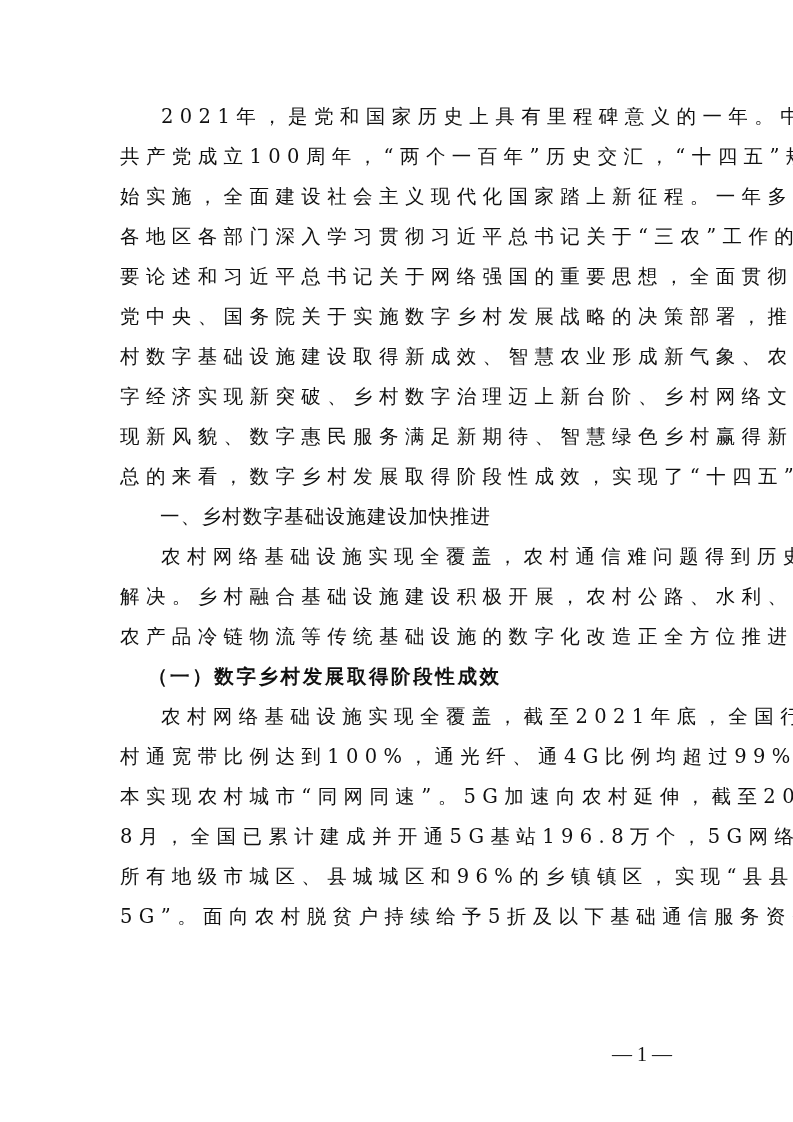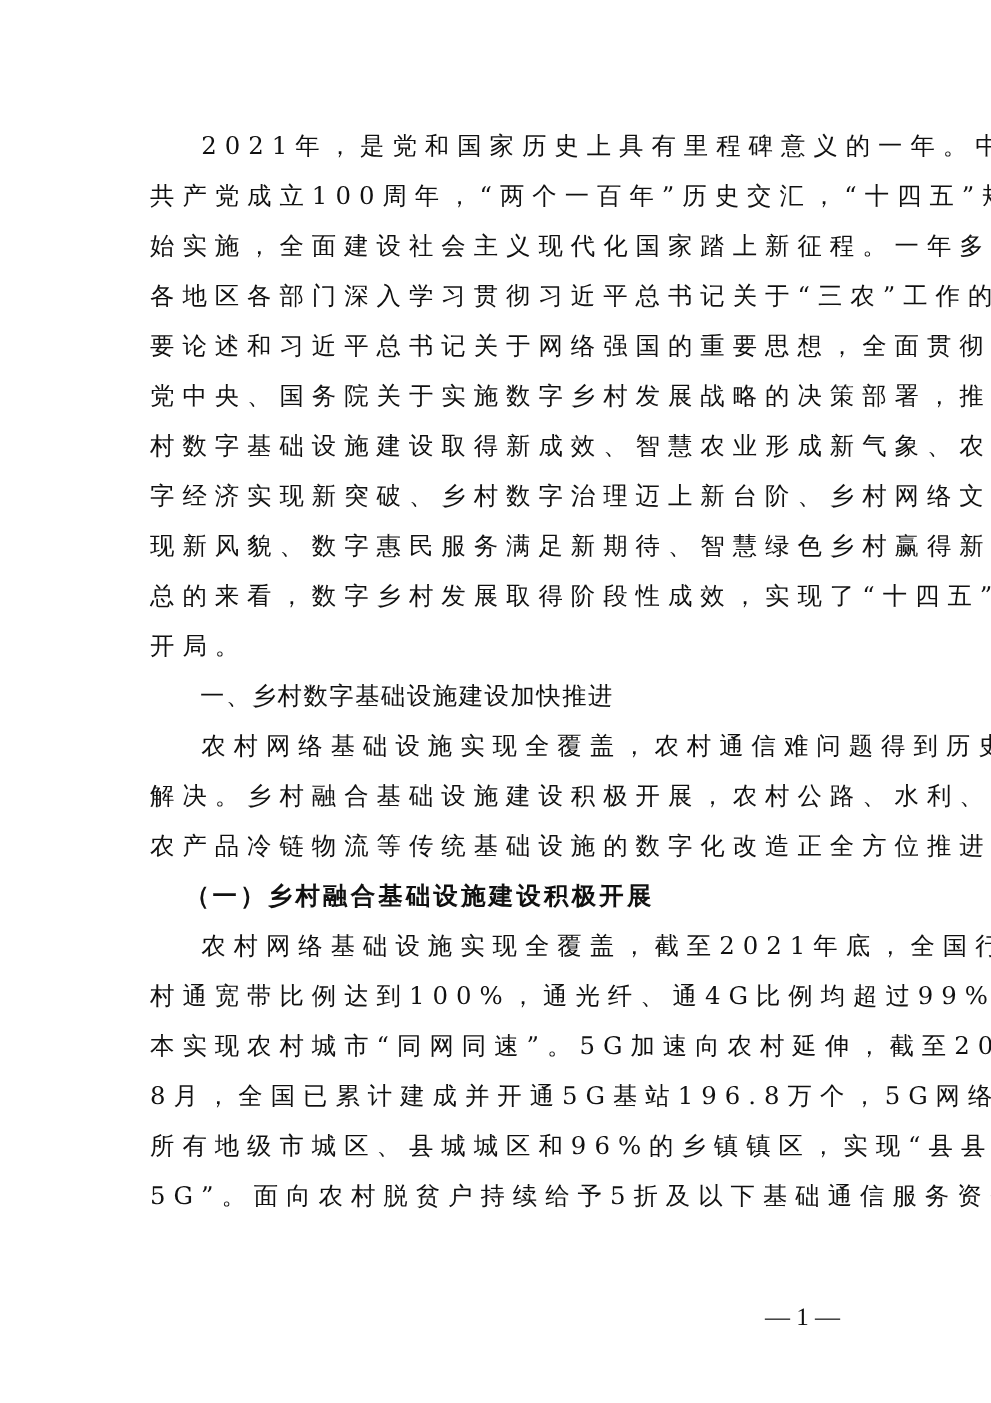--- a/index.html
+++ b/index.html
@@ -69,32 +69,31 @@
     <div class="line indent">2021年，是党和国家历史上具有里程碑意义的一年。中国</div>
     <div class="line">共产党成立100周年，“两个一百年”历史交汇，“十四五”规划开</div>
     <div class="line">始实施，全面建设社会主义现代化国家踏上新征程。一年多来，</div>
     <div class="line">各地区各部门深入学习贯彻习近平总书记关于“三农”工作的重</div>
     <div class="line">要论述和习近平总书记关于网络强国的重要思想，全面贯彻落实</div>
     <div class="line">党中央、国务院关于实施数字乡村发展战略的决策部署，推动乡</div>
     <div class="line">村数字基础设施建设取得新成效、智慧农业形成新气象、农村数</div>
     <div class="line">字经济实现新突破、乡村数字治理迈上新台阶、乡村网络文化展</div>
     <div class="line">现新风貌、数字惠民服务满足新期待、智慧绿色乡村赢得新机遇。</div>
     <div class="line">总的来看，数字乡村发展取得阶段性成效，实现了“十四五”良好</div>
-    <div class="line last">开局。</div>
   </div>
 
   <div class="line heading1">一、乡村数字基础设施建设加快推进</div>
 
   <div>
     <div class="line indent">农村网络基础设施实现全覆盖，农村通信难问题得到历史性</div>
     <div class="line">解决。乡村融合基础设施建设积极开展，农村公路、水利、电网、</div>
     <div class="line last">农产品冷链物流等传统基础设施的数字化改造正全方位推进。</div>
   </div>
 
-  <div class="line heading2">（一）乡村融合基础设施建设积极开展</div>
+  <div class="line heading2">（一）数字乡村发展取得阶段性成效</div>
 
   <div>
     <div class="line indent">农村网络基础设施实现全覆盖，截至2021年底，全国行政</div>
     <div class="line">村通宽带比例达到100%，通光纤、通4G比例均超过99%，基</div>
     <div class="line">本实现农村城市“同网同速”。5G加速向农村延伸，截至2022年</div>
     <div class="line">8月，全国已累计建成并开通5G基站196.8万个，5G网络覆盖</div>
     <div class="line">所有地级市城区、县城城区和96%的乡镇镇区，实现“县县通</div>
     <div class="line">5G”。面向农村脱贫户持续给予5折及以下基础通信服务资费优</div>
   </div>
 

